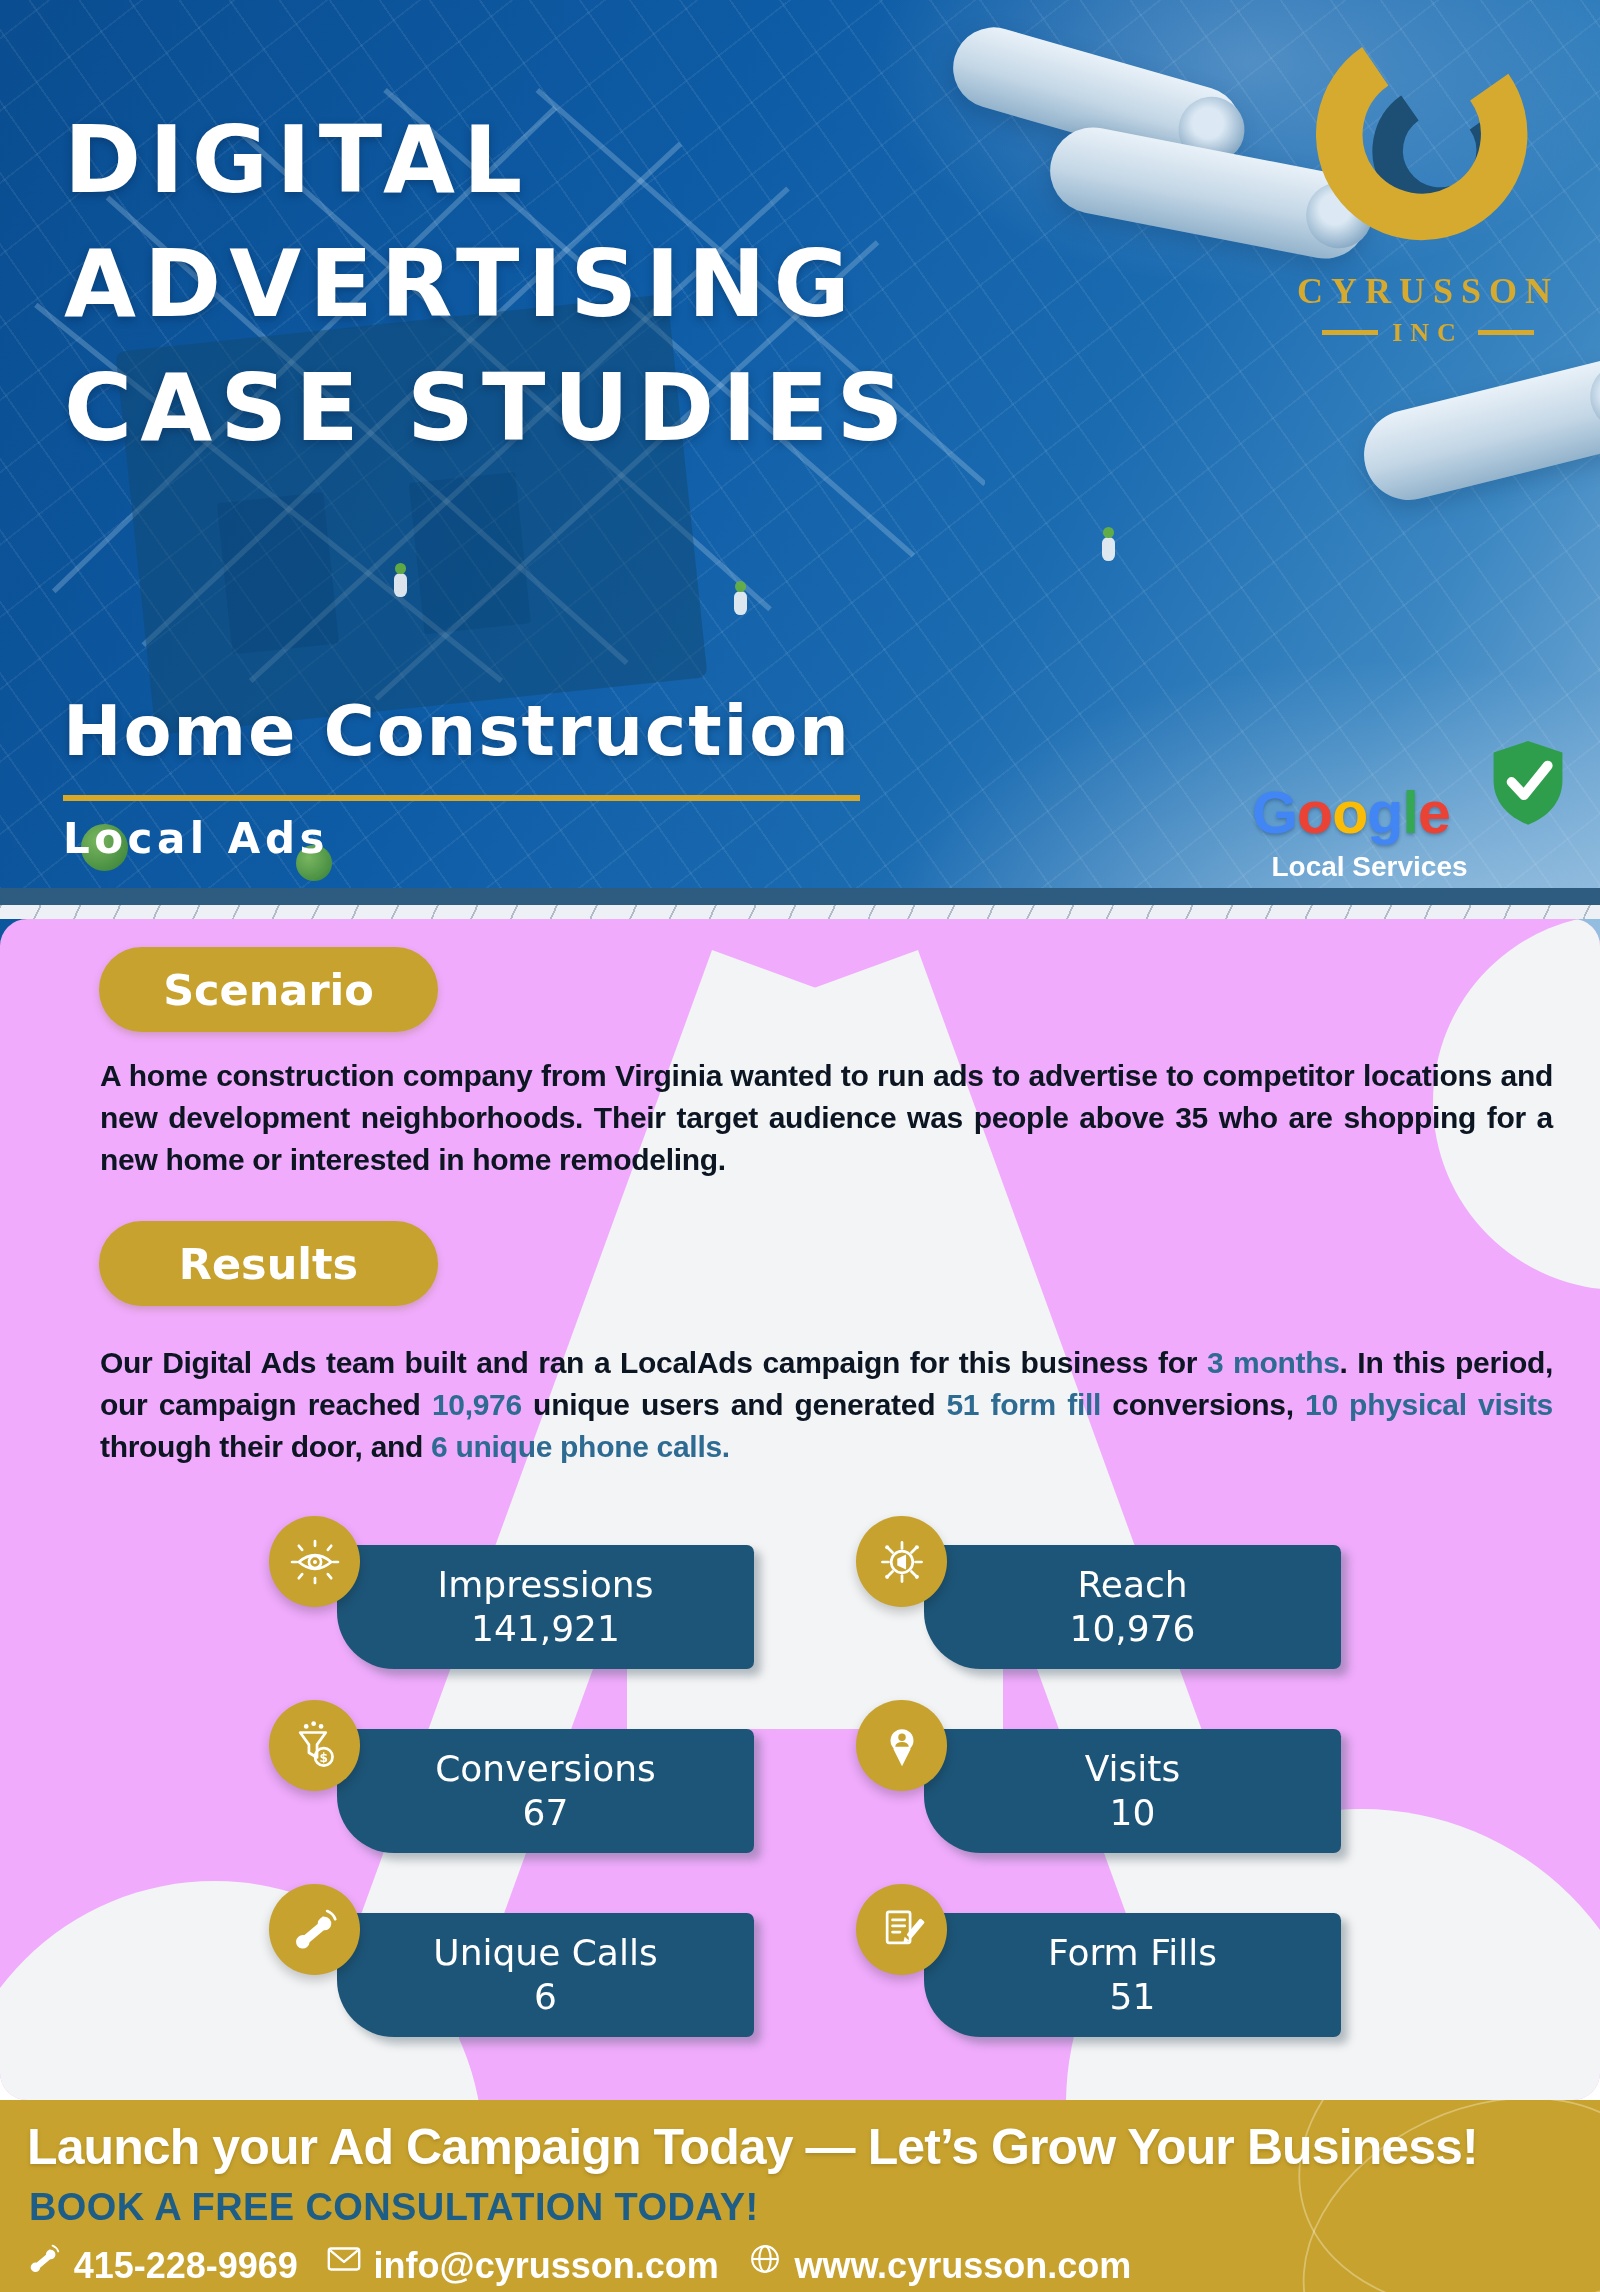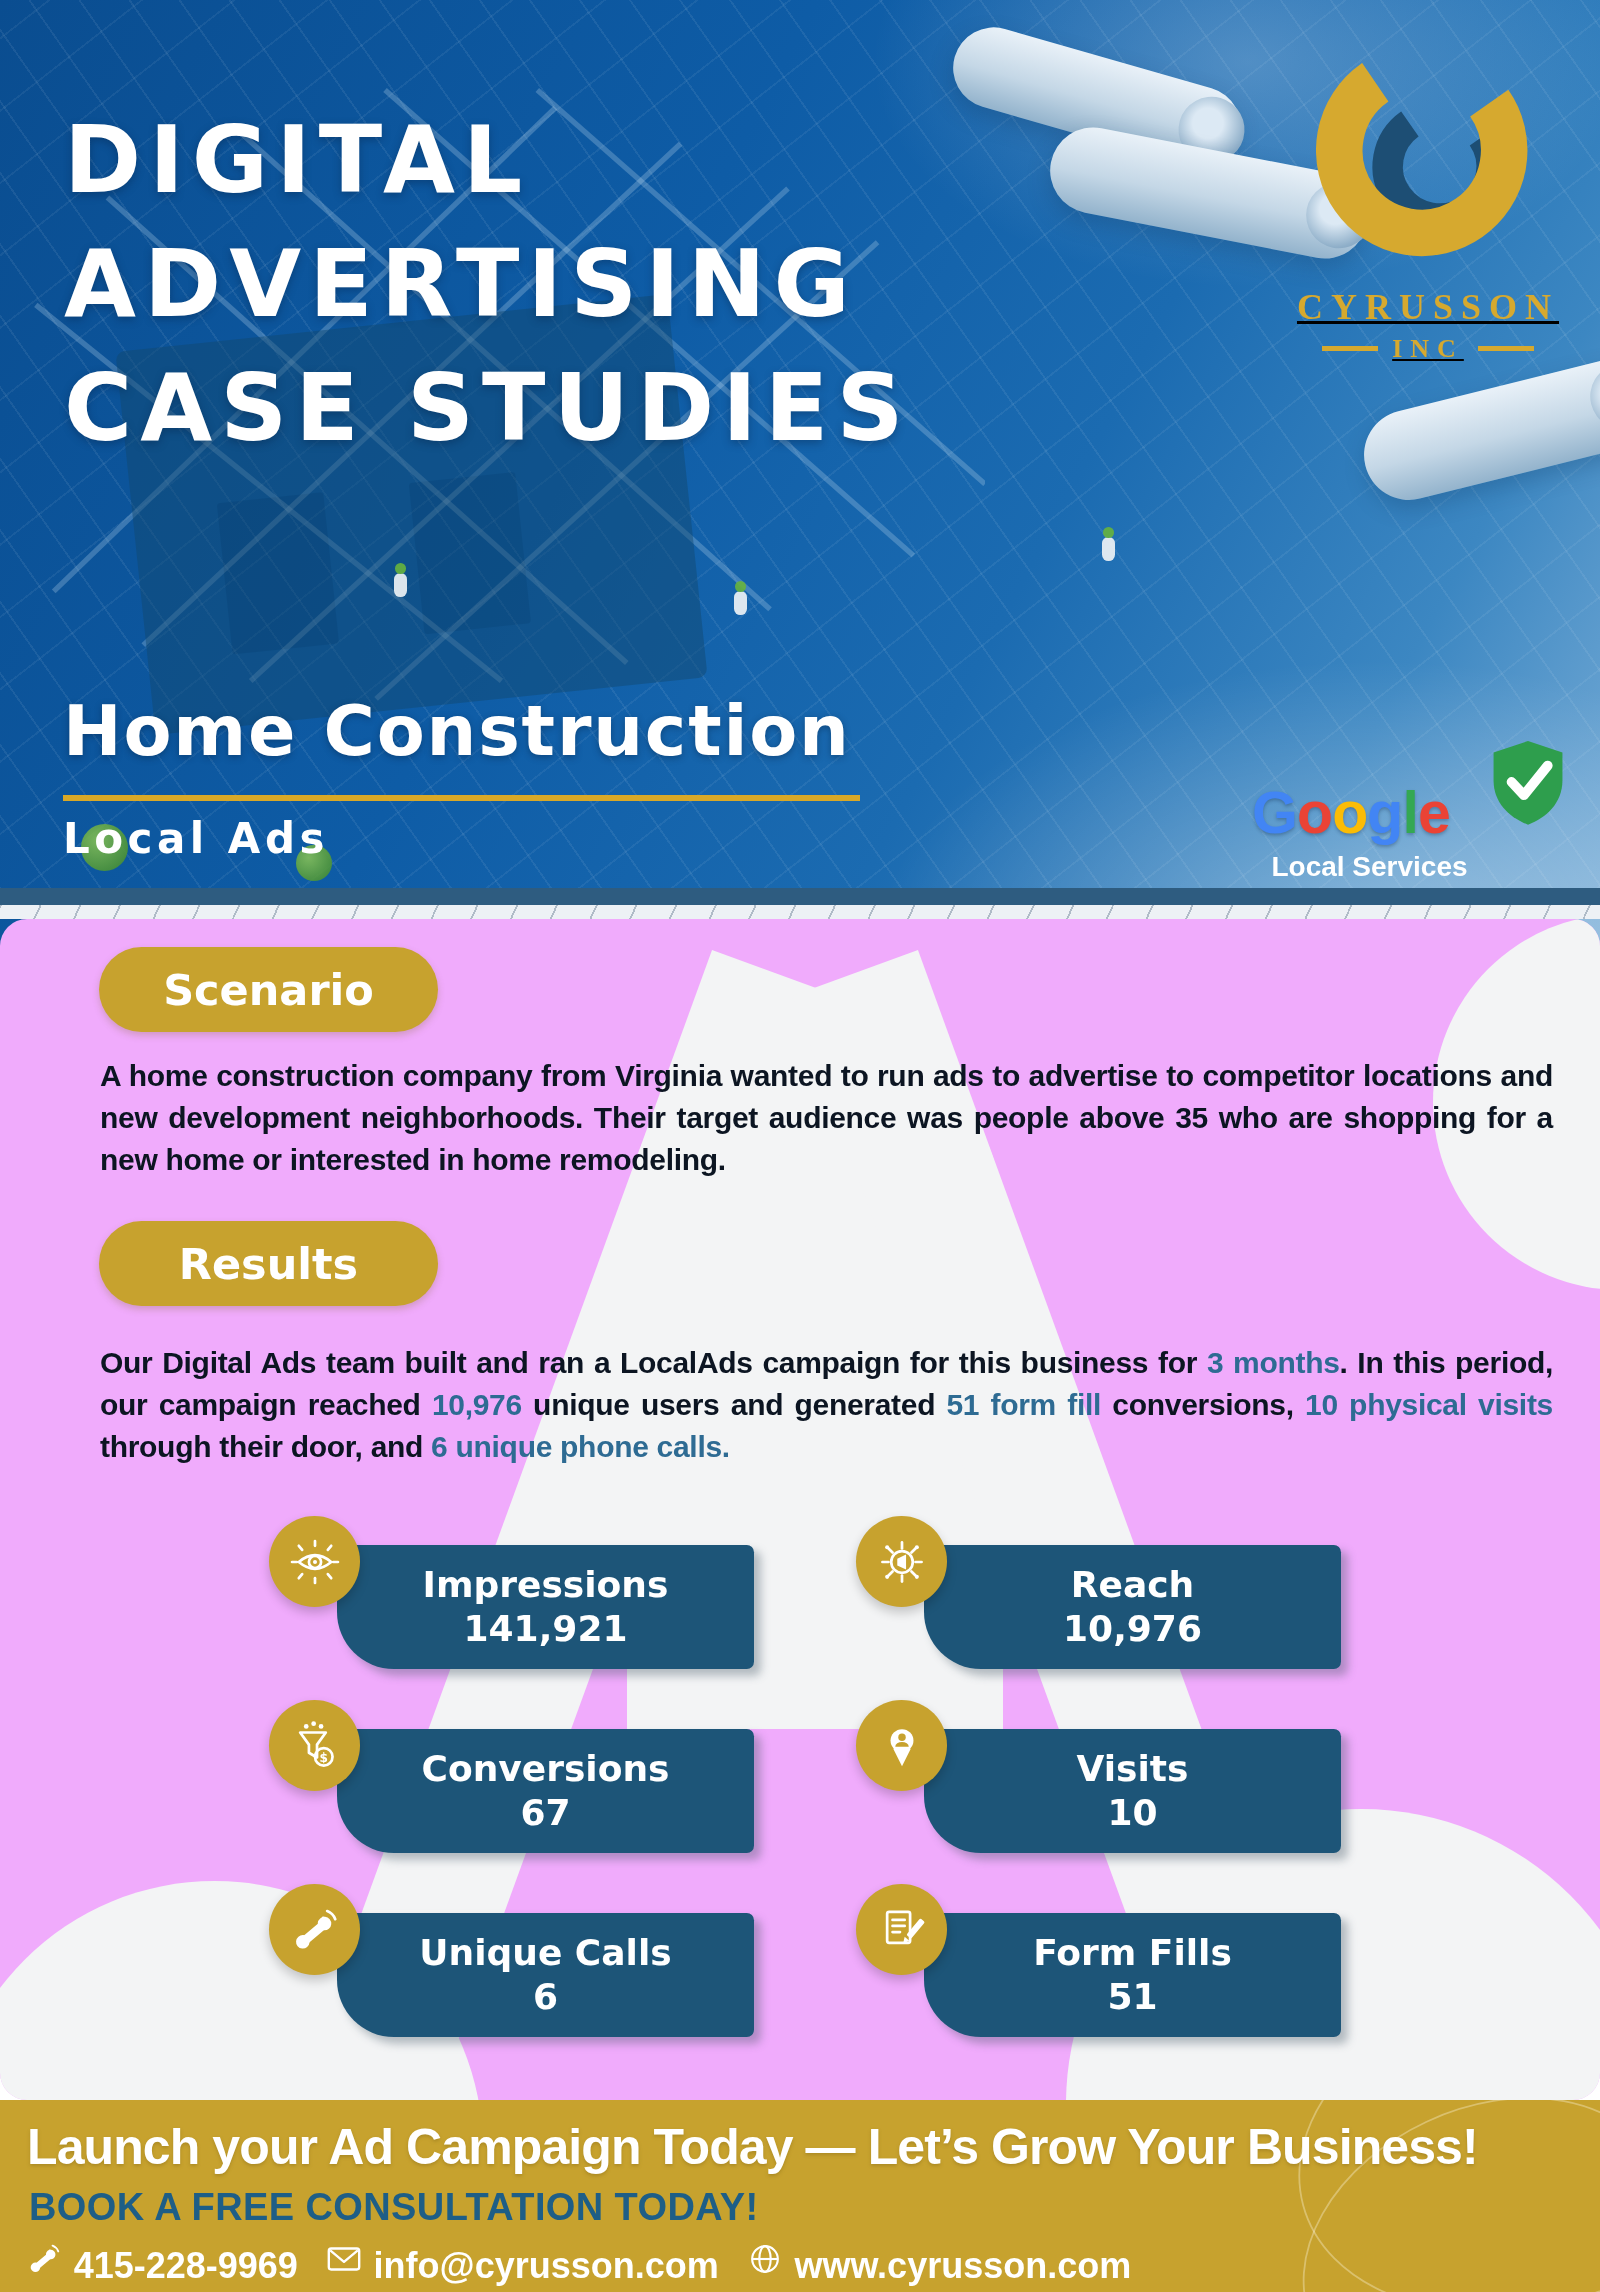--- a/index.html
+++ b/index.html
@@ -27,21 +27,21 @@
   .tube1{left:949px;top:57px;width:296px;height:81px;transform:rotate(16deg);}
   .tube2{left:1048px;top:150px;width:322px;height:86px;transform:rotate(11deg);}
   .tube3{left:1361px;top:385px;width:296px;height:90px;transform:rotate(-14deg);}
   .fig{position:absolute;width:13.4px;height:24px;background:#f2f5f7;border-radius:6.3px;opacity:.9;z-index:1;}
   .fig::before{content:"";position:absolute;left:0.9px;top:-9.9px;width:10.7px;height:10.7px;border-radius:50%;background:#67b33e;}
   .bush{position:absolute;border-radius:50%;z-index:1;opacity:.85;
         background:radial-gradient(circle at 35% 35%, #8cc653, #4f9630 75%);}
   .hero-title{position:absolute;left:64px;top:36px;z-index:2;color:#fff;white-space:pre-line;
         font-family:"DejaVu Sans",sans-serif;font-weight:bold;font-size:93px;line-height:124px;
         letter-spacing:8px;text-shadow:0 2.7px 9px rgba(5,30,60,.35);}
-  .logo{position:absolute;left:1276px;top:32px;width:304px;z-index:2;text-align:center;text-decoration:underline;}
+  .logo{position:absolute;left:1276px;top:16px;width:304px;z-index:2;text-align:center;}
   .logo-name{margin-top:7.2px;font-family:"Liberation Serif",serif;font-weight:bold;font-size:36px;
         letter-spacing:8px;color:#d6a92f;}
   .logo-inc{margin-top:5.4px;display:flex;align-items:center;justify-content:center;gap:14.3px;
         font-family:"Liberation Serif",serif;font-weight:bold;font-size:26px;letter-spacing:8px;color:#d6a92f;}
   .logo-inc::before,.logo-inc::after{content:"";width:56px;height:4.5px;background:#d6a92f;}
   .hero-sub{position:absolute;left:63px;top:690px;z-index:2;color:#fff;}
   .hero-h2{font-family:"DejaVu Sans",sans-serif;font-weight:bold;font-size:70px;letter-spacing:1.8px;
         text-shadow:0 1.8px 7.2px rgba(5,30,60,.4);}
   .hero-underline{width:797px;height:6.3px;background:#d9a827;margin-top:23px;}
   .hero-h3{margin-top:12.5px;font-family:"DejaVu Sans",sans-serif;font-weight:bold;font-size:42px;letter-spacing:4.5px;}
@@ -71,21 +71,21 @@
         text-align:justify;}
   .scenario-text{top:136px;}
   .results-text{top:423px;}
   .hl{color:var(--hl-blue);}
   .stats-grid{position:absolute;left:269px;top:597px;z-index:1;display:grid;
         grid-template-columns:485px 485px;column-gap:102px;row-gap:32px;}
   .stat{position:relative;width:485px;height:152px;}
   .stat-card{position:absolute;left:68px;top:29px;width:417px;height:124px;background:var(--card-blue);
         border-radius:7.2px 7.2px 7.2px 57px;box-shadow:6.3px 6.3px 9px rgba(60,80,95,.35);
         color:#fff;display:flex;flex-direction:column;align-items:center;justify-content:center;gap:7.2px;}
-  .stat-label,.stat-value{font-family:"DejaVu Sans",sans-serif;font-weight:bold;font-size:36px;line-height:1;}
+  .stat-label,.stat-value{font-family:"DejaVu Sans",sans-serif;font-weight:normal;font-size:36px;line-height:1;}
   .stat-icon{position:absolute;left:0;top:0;width:91px;height:91px;border-radius:50%;background:var(--gold);
         display:flex;align-items:center;justify-content:center;box-shadow:0 5.4px 10.7px rgba(0,0,0,.2);z-index:2;}
   .stat-icon svg{width:54px;height:54px;}
   
   .footer{position:absolute;left:0;top:2100px;width:1600px;height:193px;background:var(--gold);z-index:4;overflow:hidden;}
   .footer-deco{position:absolute;right:0;top:0;}
   .footer-title{position:absolute;left:27px;top:18px;width:1549px;color:#fff;font-weight:bold;
         font-size:50px;letter-spacing:-0.9px;text-shadow:0 1.8px 3.6px rgba(120,95,20,.35);}
   .footer-sub{position:absolute;left:29px;top:86px;color:var(--footer-blue);font-weight:bold;font-size:38px;letter-spacing:0.4px;}
   .contact-row{position:absolute;left:25px;top:140px;display:flex;align-items:center;gap:27px;color:#fff;

